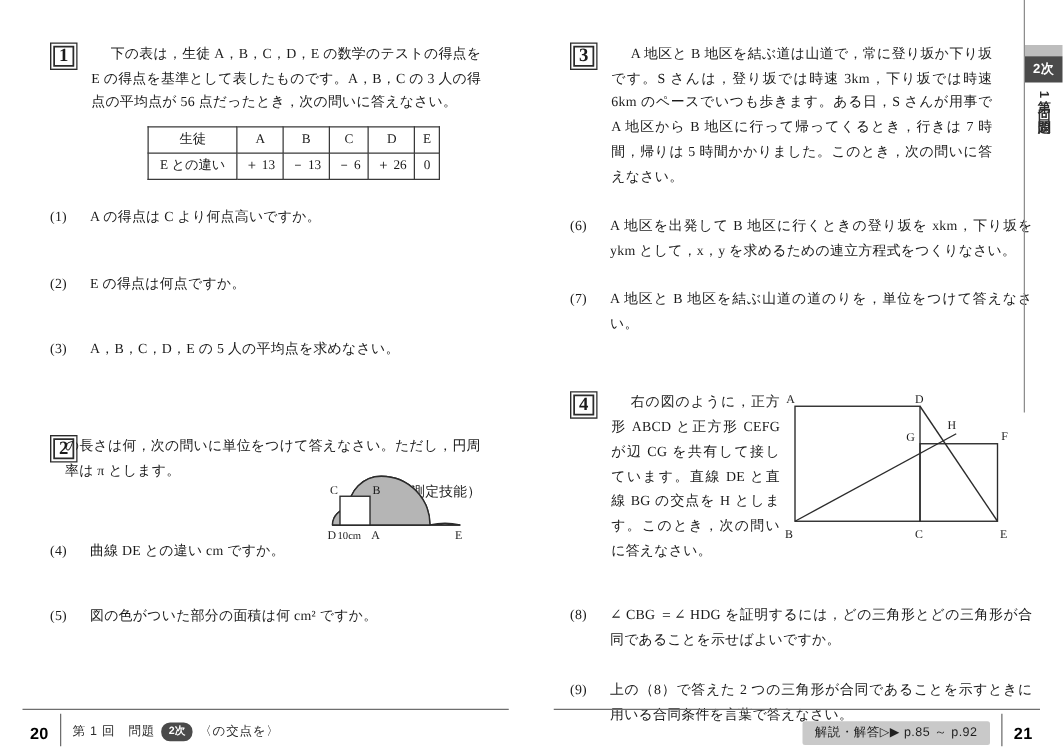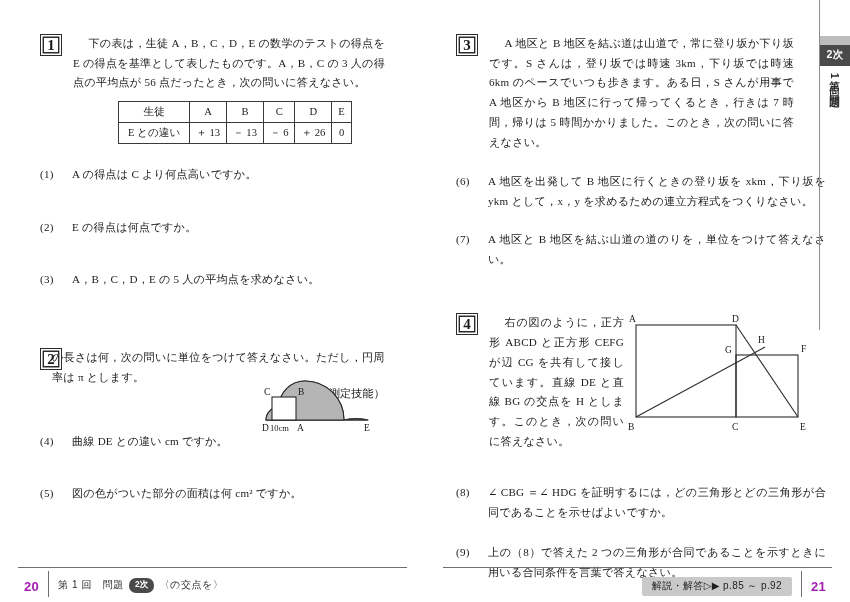--- a/index.html
+++ b/index.html
@@ -116,21 +116,21 @@
   .footer{
     position:absolute;left:0;right:0;bottom:0;height:44px;
   }
   .foot-rule{position:absolute;left:18px;right:18px;top:9px;height:1px;background:#6e6e6e;}
   .foot-left{
     position:absolute;left:24px;top:15px;
     display:flex;align-items:center;gap:0;
     font-family:"Liberation Sans","DejaVu Sans",sans-serif;
   }
   .pageno{
-    font-size:13px;font-weight:bold;color:#a21caf;
+    font-size:13px;font-weight:bold;color:#000000;
     font-family:"Liberation Sans","DejaVu Sans",sans-serif;
     letter-spacing:0.02em;
   }
   .foot-div{
     width:1px;height:26px;background:#6e6e6e;margin:0 9px;
     position:relative;top:-2px;
   }
   .foot-text{font-size:10px;color:#2b2b2b;letter-spacing:0.06em;white-space:nowrap;}
   .badge{
     display:inline-block;background:#4a4a4a;color:#fff;

